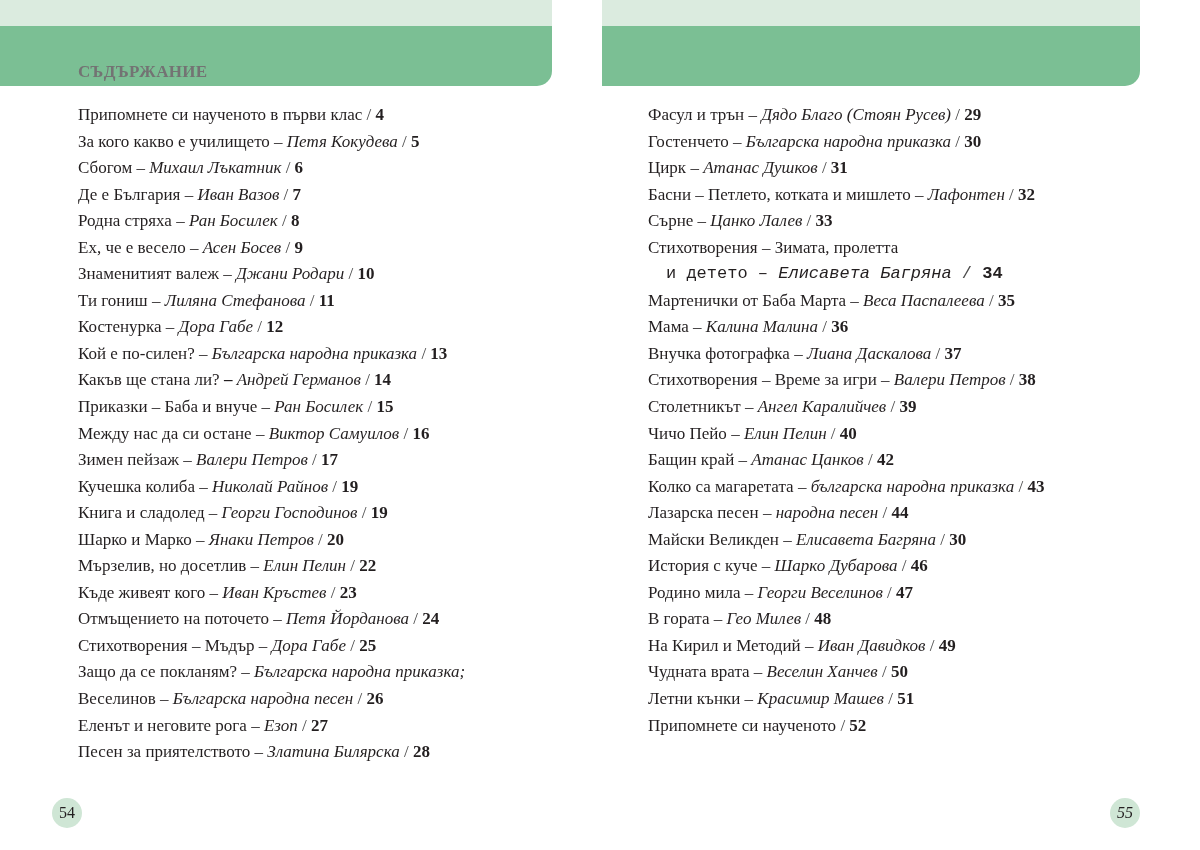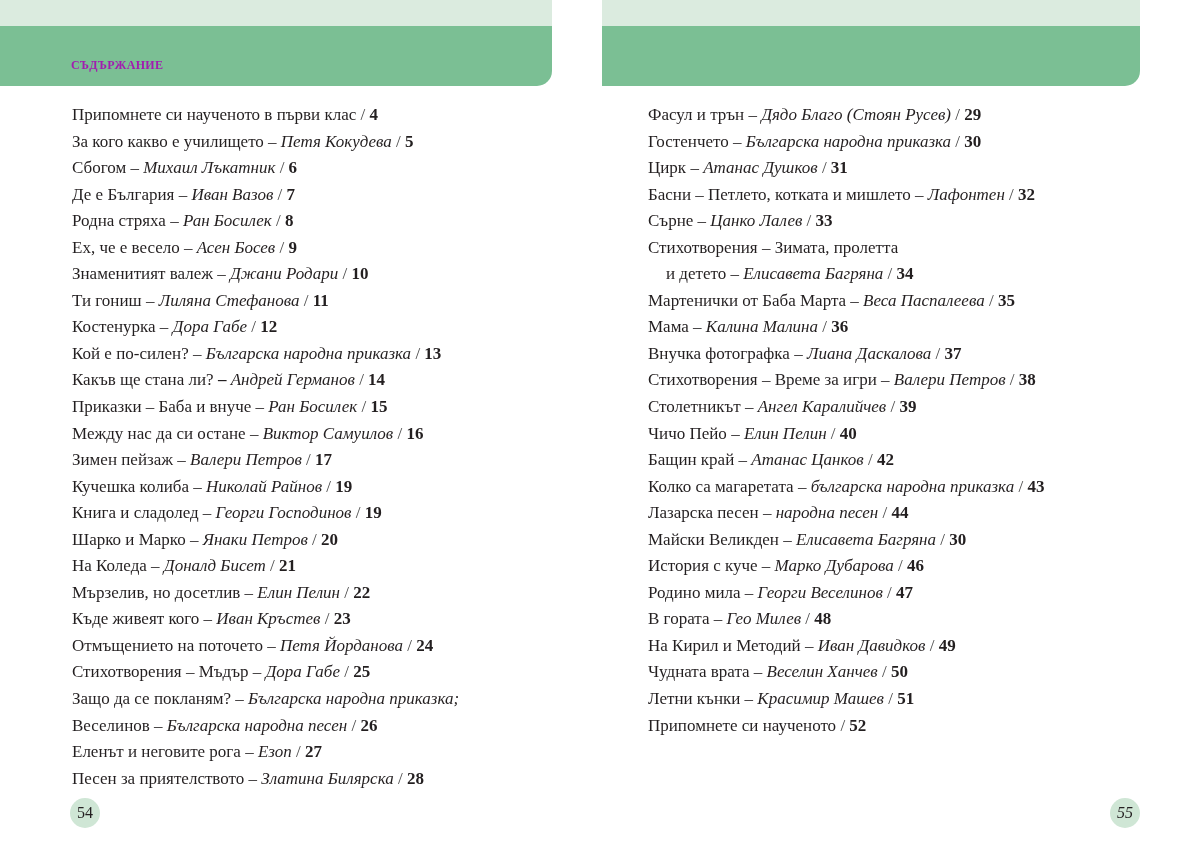--- a/index.html
+++ b/index.html
@@ -16,43 +16,43 @@
   .band-light { position: absolute; top: 0; height: 26px; background: #dbebdf; }
   .band-dark {
     position: absolute; top: 26px; height: 60px; background: #7bbf94;
     border-bottom-right-radius: 15px;
   }
   .left .band-light, .left .band-dark { left: 0; width: 552px; }
   .right .band-light, .right .band-dark { left: 0; width: 538px; }
 
   .section-title {
     position: absolute; left: 62px; top: 44px;
-    font-size: 12px; font-weight: bold; color: #a21caf; letter-spacing: 0.3px;
-    line-height: 24px; margin: 9px;
+    font-size: 17px; font-weight: bold; color: #737373; letter-spacing: 0.3px;
+    line-height: 24px; margin: 16px;
   }
 
   .toc { position: absolute; list-style: none; margin: 0; padding: 0; }
-  .left .toc { left: 72px; top: 102px; width: 480px; }
+  .left .toc { left: 78px; top: 102px; width: 480px; }
   .right .toc { left: 46px; top: 102px; width: 490px; }
 
   .toc li {
     font-size: 17px; line-height: 26.56px; height: 26.56px; white-space: nowrap;
   }
-  .toc li.cont { padding-left: 18px; }
+  .toc li.cont { padding-left: 18px; font-family: Liberation Mono, monospace; }
   .author { font-style: italic; }
   .sep { color: #4a4a4a; }
   .page-no { font-weight: bold; }
   .bold-dash { font-weight: bold; }
 
   .page-number {
     position: absolute; top: 798px; width: 30px; height: 30px; border-radius: 50%;
     background: #cfe6d5; color: #231f20;
     font-size: 16px; line-height: 30px; text-align: center;
   }
-  .left .page-number { left: 70px; }
+  .left .page-number { left: 52px; }
   .right .page-number { left: 508px; font-style: italic; }
 </style>
 </head>
 <body>
 
 <div class="page left">
   <div class="band-light"></div>
   <div class="band-dark">
   </div>
   <h1 class="section-title">СЪДЪРЖАНИЕ</h1>
@@ -67,21 +67,20 @@
       <li><span>Ти гониш</span><span> – </span><span class="author">Лиляна Стефанова</span><span class="sep"> / </span><span class="page-no">11</span></li>
       <li><span>Костенурка</span><span> – </span><span class="author">Дора Габе</span><span class="sep"> / </span><span class="page-no">12</span></li>
       <li><span>Кой е по-силен?</span><span> – </span><span class="author">Българска народна приказка</span><span class="sep"> / </span><span class="page-no">13</span></li>
       <li><span>Какъв ще стана ли?</span><span class="bold-dash"> – </span><span class="author">Андрей Германов</span><span class="sep"> / </span><span class="page-no">14</span></li>
       <li><span>Приказки – Баба и внуче</span><span> – </span><span class="author">Ран Босилек</span><span class="sep"> / </span><span class="page-no">15</span></li>
       <li><span>Между нас да си остане</span><span> – </span><span class="author">Виктор Самуилов</span><span class="sep"> / </span><span class="page-no">16</span></li>
       <li><span>Зимен пейзаж</span><span> – </span><span class="author">Валери Петров</span><span class="sep"> / </span><span class="page-no">17</span></li>
       <li><span>Кучешка колиба</span><span> – </span><span class="author">Николай Райнов</span><span class="sep"> / </span><span class="page-no">19</span></li>
       <li><span>Книга и сладолед</span><span> – </span><span class="author">Георги Господинов</span><span class="sep"> / </span><span class="page-no">19</span></li>
       <li><span>Шарко и Марко</span><span> – </span><span class="author">Янаки Петров</span><span class="sep"> / </span><span class="page-no">20</span></li>
-      <li><span>На Коледа</span><span> – </span><span class="author">Доналд Бисет</span><span class="sep"> / </span><span class="page-no">21</span></li>
       <li><span>Мързелив, но досетлив</span><span> – </span><span class="author">Елин Пелин</span><span class="sep"> / </span><span class="page-no">22</span></li>
       <li><span>Къде живеят кого</span><span> – </span><span class="author">Иван Кръстев</span><span class="sep"> / </span><span class="page-no">23</span></li>
       <li><span>Отмъщението на поточето</span><span> – </span><span class="author">Петя Йорданова</span><span class="sep"> / </span><span class="page-no">24</span></li>
       <li><span>Стихотворения – Мъдър</span><span> – </span><span class="author">Дора Габе</span><span class="sep"> / </span><span class="page-no">25</span></li>
       <li><span>Защо да се покланям?</span><span> – </span><span class="author">Българска народна приказка;</span></li>
       <li><span>Веселинов</span><span> – </span><span class="author">Българска народна песен</span><span class="sep"> / </span><span class="page-no">26</span></li>
       <li><span>Еленът и неговите рога</span><span> – </span><span class="author">Езоп</span><span class="sep"> / </span><span class="page-no">27</span></li>
       <li><span>Песен за приятелството</span><span> – </span><span class="author">Златина Билярска</span><span class="sep"> / </span><span class="page-no">28</span></li>
     </ul>
   <div class="page-number">54</div>
@@ -101,21 +100,21 @@
       <li><span>Мартенички от Баба Марта</span><span> – </span><span class="author">Веса Паспалеева</span><span class="sep"> / </span><span class="page-no">35</span></li>
       <li><span>Мама</span><span> – </span><span class="author">Калина Малина</span><span class="sep"> / </span><span class="page-no">36</span></li>
       <li><span>Внучка фотографка</span><span> – </span><span class="author">Лиана Даскалова</span><span class="sep"> / </span><span class="page-no">37</span></li>
       <li><span>Стихотворения – Време за игри</span><span> – </span><span class="author">Валери Петров</span><span class="sep"> / </span><span class="page-no">38</span></li>
       <li><span>Столетникът</span><span> – </span><span class="author">Ангел Каралийчев</span><span class="sep"> / </span><span class="page-no">39</span></li>
       <li><span>Чичо Пейо</span><span> – </span><span class="author">Елин Пелин</span><span class="sep"> / </span><span class="page-no">40</span></li>
       <li><span>Бащин край</span><span> – </span><span class="author">Атанас Цанков</span><span class="sep"> / </span><span class="page-no">42</span></li>
       <li><span>Колко са магаретата</span><span> – </span><span class="author">българска народна приказка</span><span class="sep"> / </span><span class="page-no">43</span></li>
       <li><span>Лазарска песен</span><span> – </span><span class="author">народна песен</span><span class="sep"> / </span><span class="page-no">44</span></li>
       <li><span>Майски Великден</span><span> – </span><span class="author">Елисавета Багряна</span><span class="sep"> / </span><span class="page-no">30</span></li>
-      <li><span>История с куче</span><span> – </span><span class="author">Марко Дубарова</span><span class="sep"> / </span><span class="page-no">46</span></li>
+      <li><span>История с куче</span><span> – </span><span class="author">Шарко Дубарова</span><span class="sep"> / </span><span class="page-no">46</span></li>
       <li><span>Родино мила</span><span> – </span><span class="author">Георги Веселинов</span><span class="sep"> / </span><span class="page-no">47</span></li>
       <li><span>В гората</span><span> – </span><span class="author">Гео Милев</span><span class="sep"> / </span><span class="page-no">48</span></li>
       <li><span>На Кирил и Методий</span><span> – </span><span class="author">Иван Давидков</span><span class="sep"> / </span><span class="page-no">49</span></li>
       <li><span>Чудната врата</span><span> – </span><span class="author">Веселин Ханчев</span><span class="sep"> / </span><span class="page-no">50</span></li>
       <li><span>Летни кънки</span><span> – </span><span class="author">Красимир Машев</span><span class="sep"> / </span><span class="page-no">51</span></li>
       <li><span>Припомнете си наученото</span><span class="sep"> / </span><span class="page-no">52</span></li>
     </ul>
   <div class="page-number">55</div>
 </div>
 

